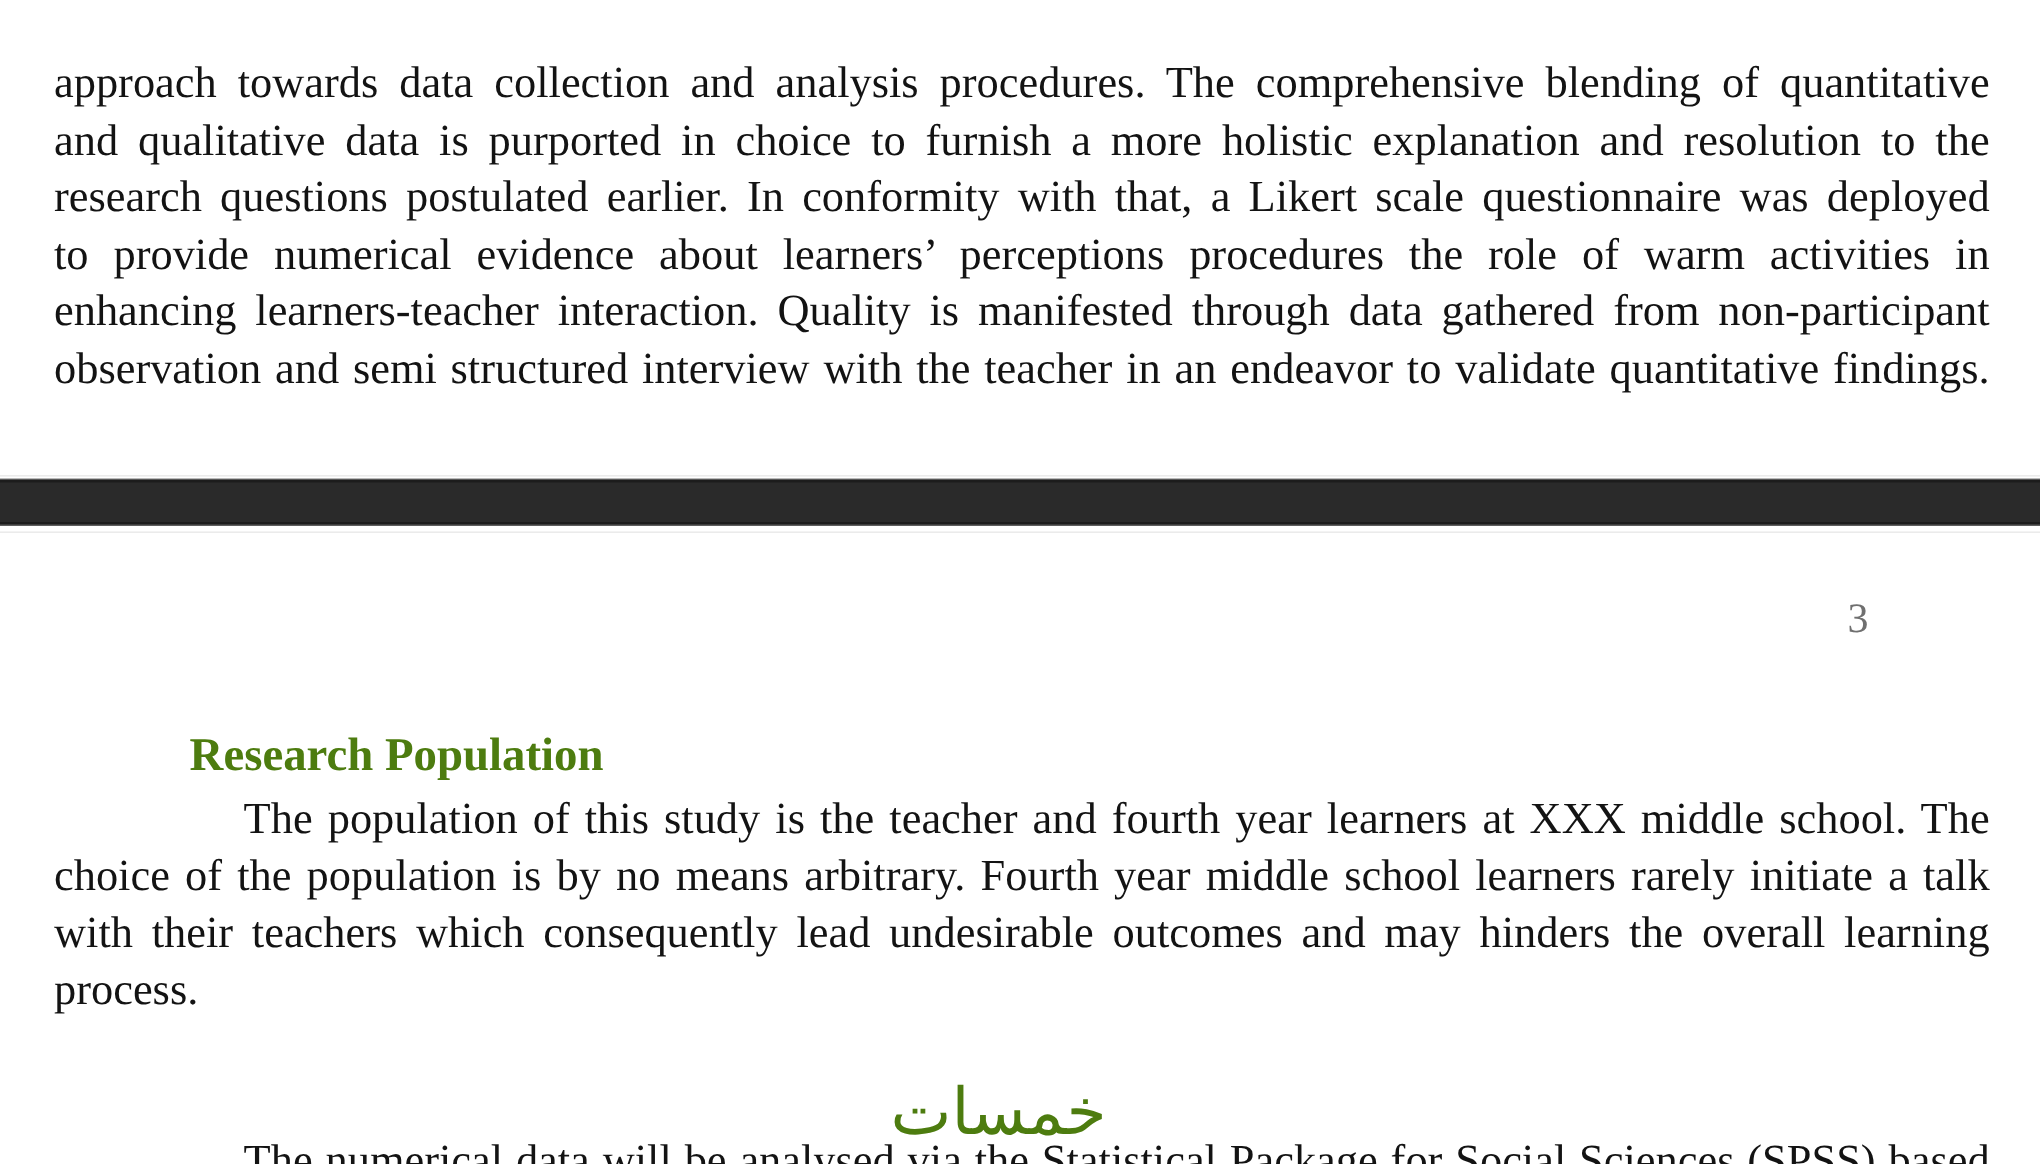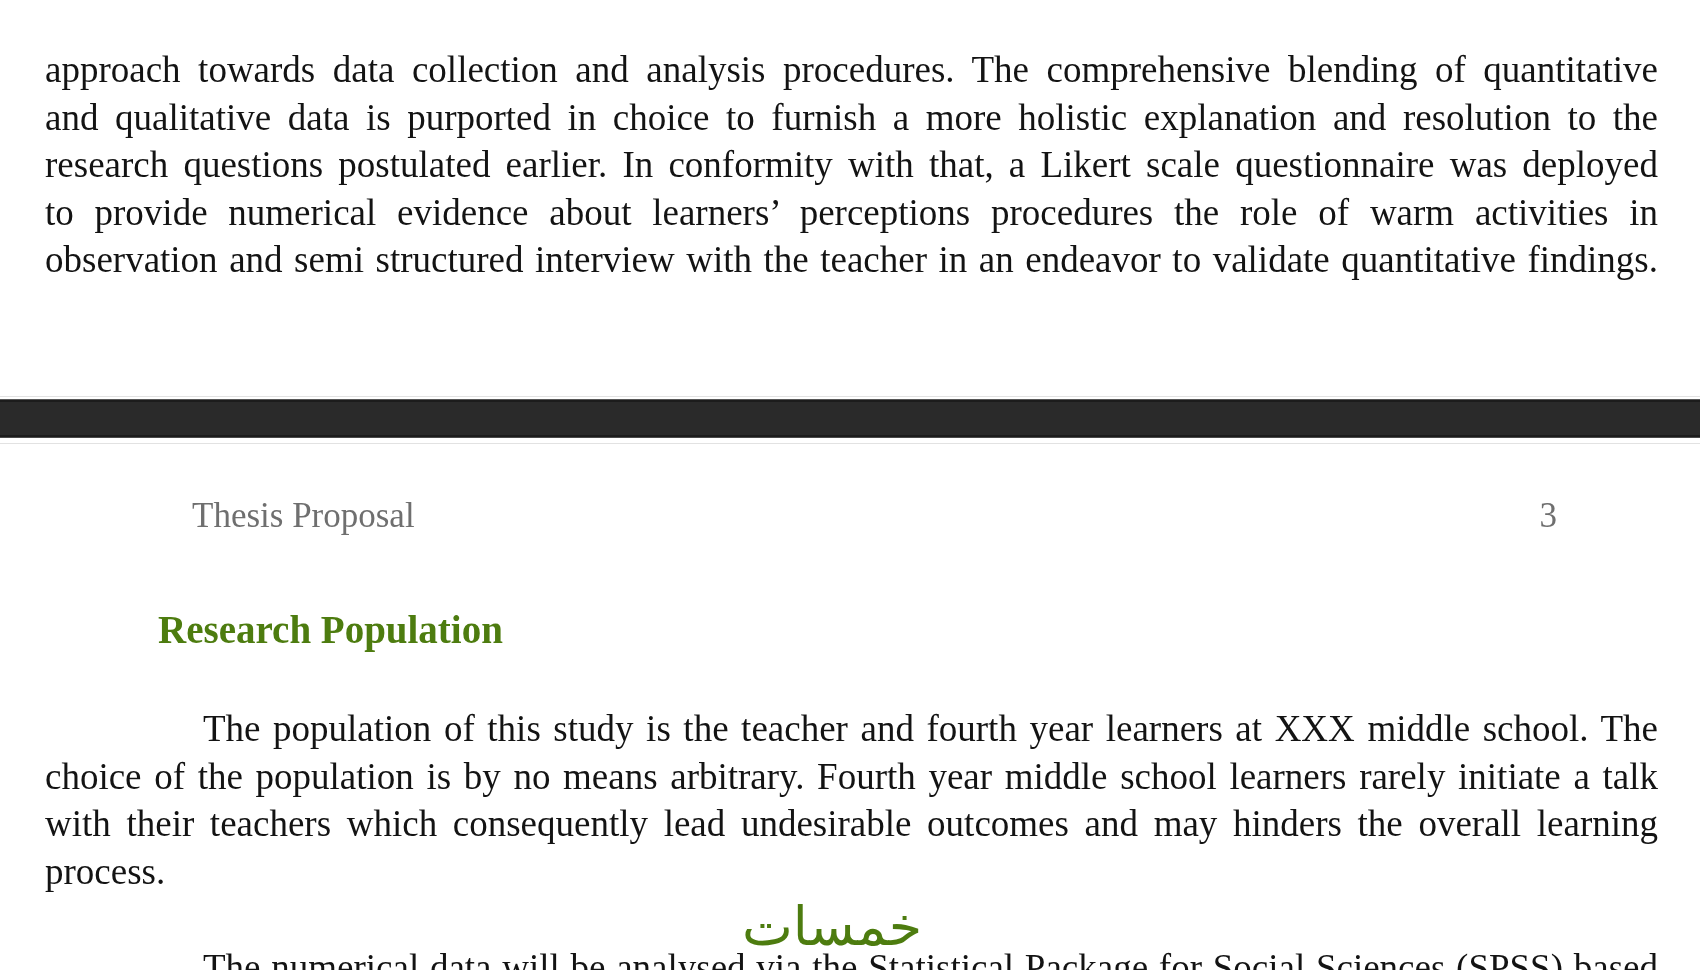--- a/index.html
+++ b/index.html
@@ -112,39 +112,39 @@
 <body>
 
 <div id="screen">
 
   <div class="page-region above" style="top:0; height:396px;">
     <div class="textcol" style="top:2px;margin-top:44px;">
       <div class="jline">approach towards data collection and analysis procedures. The comprehensive blending of quantitative</div>
       <div class="jline">and qualitative data is purported in choice to furnish a more holistic explanation and resolution to the</div>
       <div class="jline">research questions postulated earlier. In conformity with that, a Likert scale questionnaire was deployed</div>
       <div class="jline">to provide numerical evidence about learners’ perceptions procedures the role of warm activities in</div>
+      <div class="jline">enhancing learners-teacher interaction. Quality is manifested through data gathered from non-participant</div>
       <div class="jline">observation and semi structured interview with the teacher in an endeavor to validate quantitative findings.</div>
     </div>
   </div>
 
   <div class="page-edge-line edge-top"></div>
   <div class="separator-bar"></div>
   <div class="page-edge-line edge-bottom"></div>
 
   <div class="page-region" style="top:444px; height:526px;">
 
     <div class="watermark" style="top:454px;">خمسات</div>
   </div>
 
-  <div class="running-header-title above">Thesis Proposal</div>
   <div class="page-number above">3</div>
 
   <div class="heading above" style="top:581px;">Research Population</div>
 
-  <div class="textcol above" style="top:659px;margin-top:46px;">
+  <div class="textcol above" style="top:659px;">
     <div class="jline indent">The population of this study is the teacher and fourth year learners at XXX middle school. The</div>
     <div class="jline">choice of the population is by no means arbitrary. Fourth year middle school learners rarely initiate a talk</div>
     <div class="jline">with their teachers which consequently lead undesirable outcomes and may hinders the overall learning</div>
     <div class="lline">process.</div>
   </div>
 
 
   <div class="textcol above" style="top:944px;">
     <div class="jline indent">The numerical data will be analysed via the Statistical Package for Social Sciences (SPSS) based</div>
   </div>

